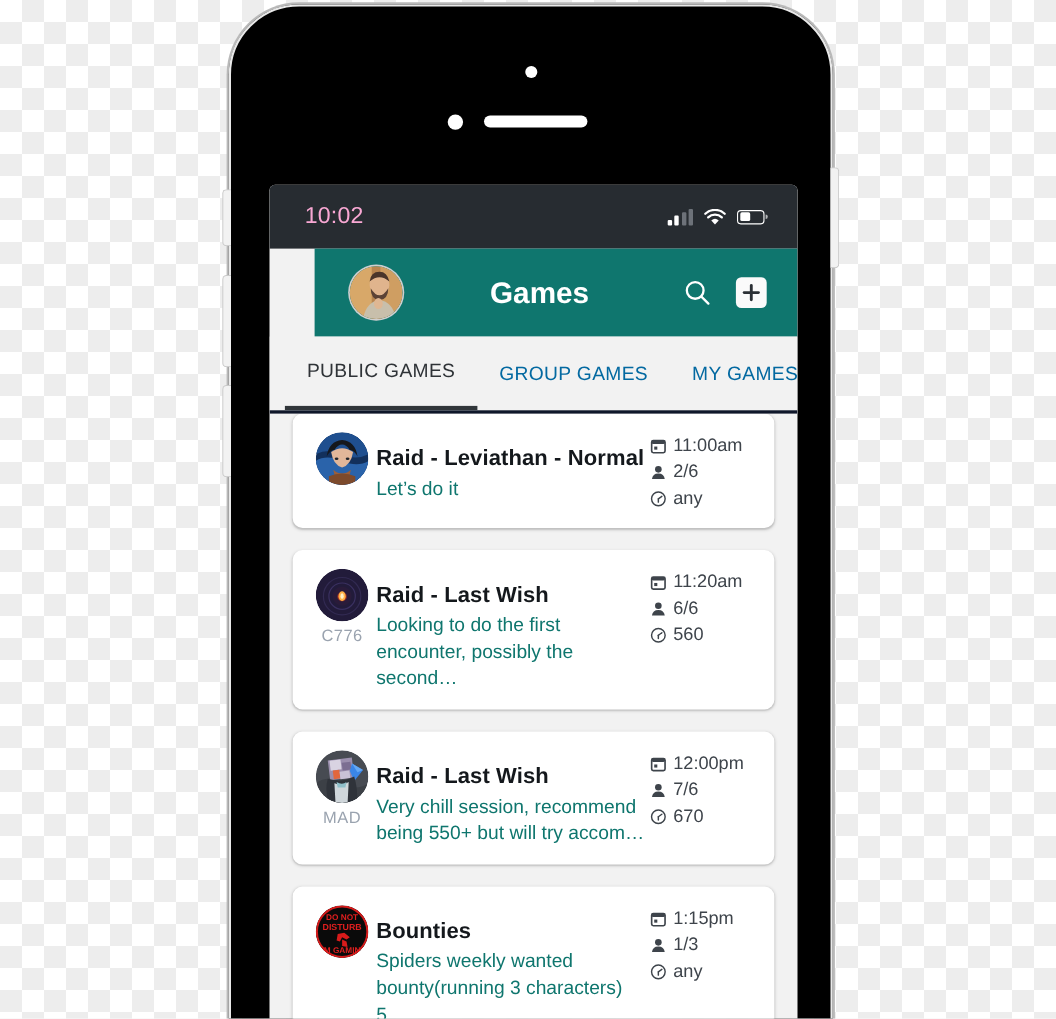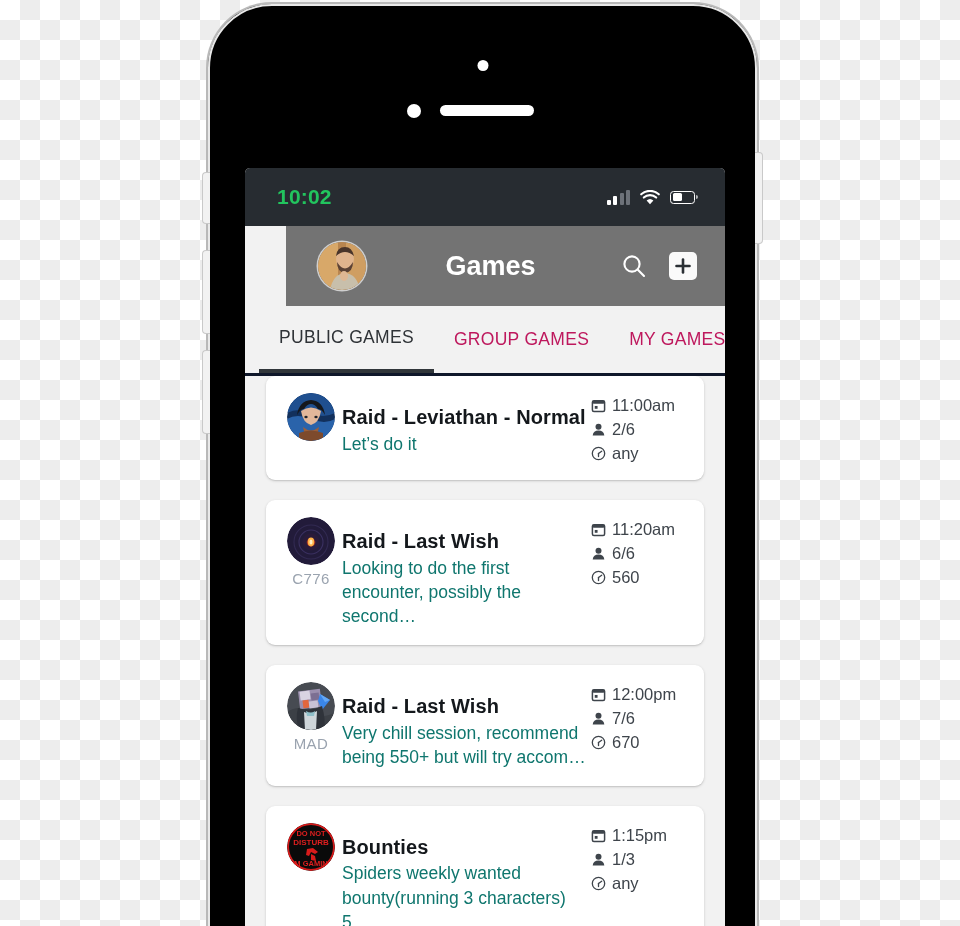--- a/index.html
+++ b/index.html
@@ -110,23 +110,23 @@
   .statusbar {
     height: 58px;
     background: #272c31;
     display: flex;
     align-items: center;
     justify-content: space-between;
     padding: 0 30px 0 32px;
     box-sizing: border-box;
   }
   .status-time {
-    color: #22c55e;
+    color: #f9a8d4;
     font-size: 21px;
-    font-weight: bold;
+    font-weight: normal;
     letter-spacing: 0.2px;
   }
   .status-icons { display: flex; align-items: center; gap: 10px; }
   .signal { display: flex; align-items: flex-end; gap: 2.5px; height: 15px; }
   .signal i { display: block; width: 4px; background: #fff; border-radius: 1px; }
   .signal i:nth-child(1) { height: 5px; }
   .signal i:nth-child(2) { height: 9px; }
   .signal i:nth-child(3) { height: 12px; background: #6d7279; }
   .signal i:nth-child(4) { height: 15px; background: #6d7279; }
 
@@ -151,21 +151,21 @@
     display: block;
     height: 100%;
     width: 45%;
     background: #fff;
     border-radius: 1.5px;
   }
 
   
   .appbar {
     height: 80px;
-    background: #737373;
+    background: #0f766e;
     display: flex;
     align-items: center;
     padding: 0 28px 0 32px;
     box-sizing: border-box;
     margin-left: 41px;
   }
   .avatar-me {
     width: 48px; height: 48px;
     border-radius: 50%;
     overflow: hidden;
@@ -197,21 +197,21 @@
     align-items: center;
     padding-left: 14px;
     overflow: hidden;
     position: relative;
     border-bottom: 3px solid #0f172a;
     box-sizing: border-box;
   }
   .tab {
     font-size: 17.5px;
     letter-spacing: 0.3px;
-    color: #be185d;
+    color: #0369a1;
     padding: 0 20px;
     white-space: nowrap;
     height: 100%;
     display: flex;
     align-items: center;
     box-sizing: border-box;
     cursor: pointer;
   }
   .tab.active { color: #2f3337; border-bottom: 4px solid #31363a; }
 

